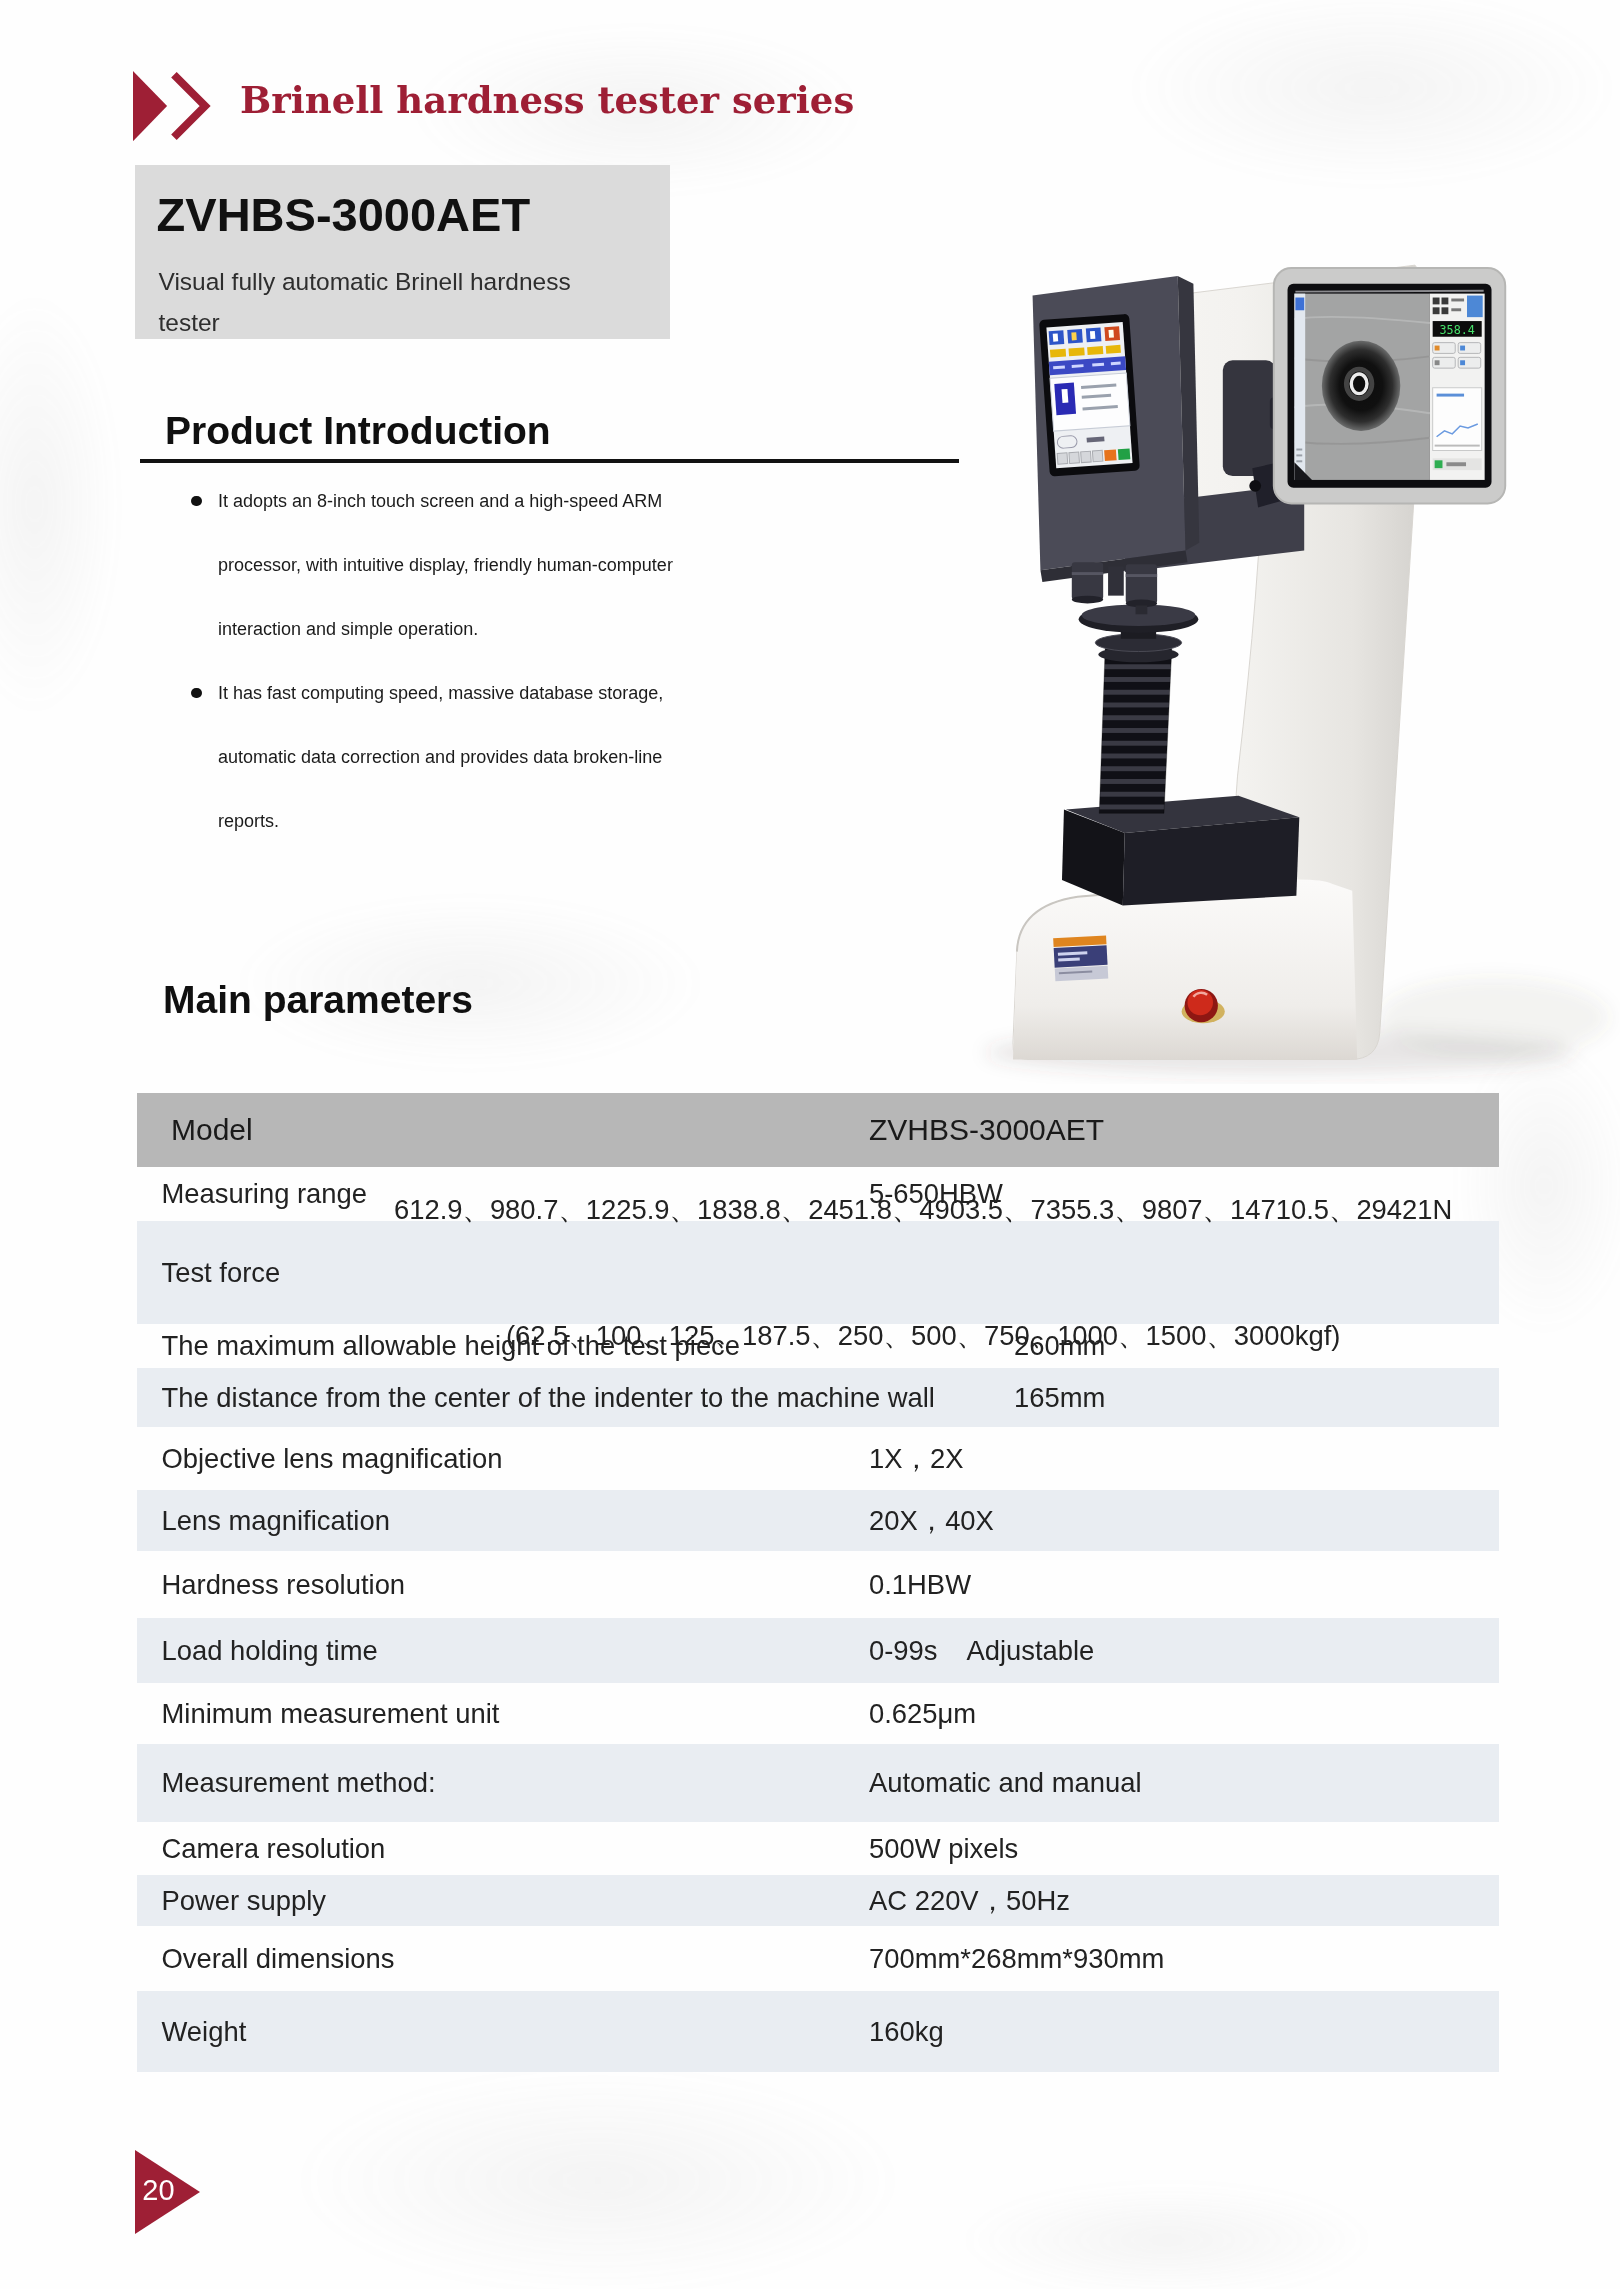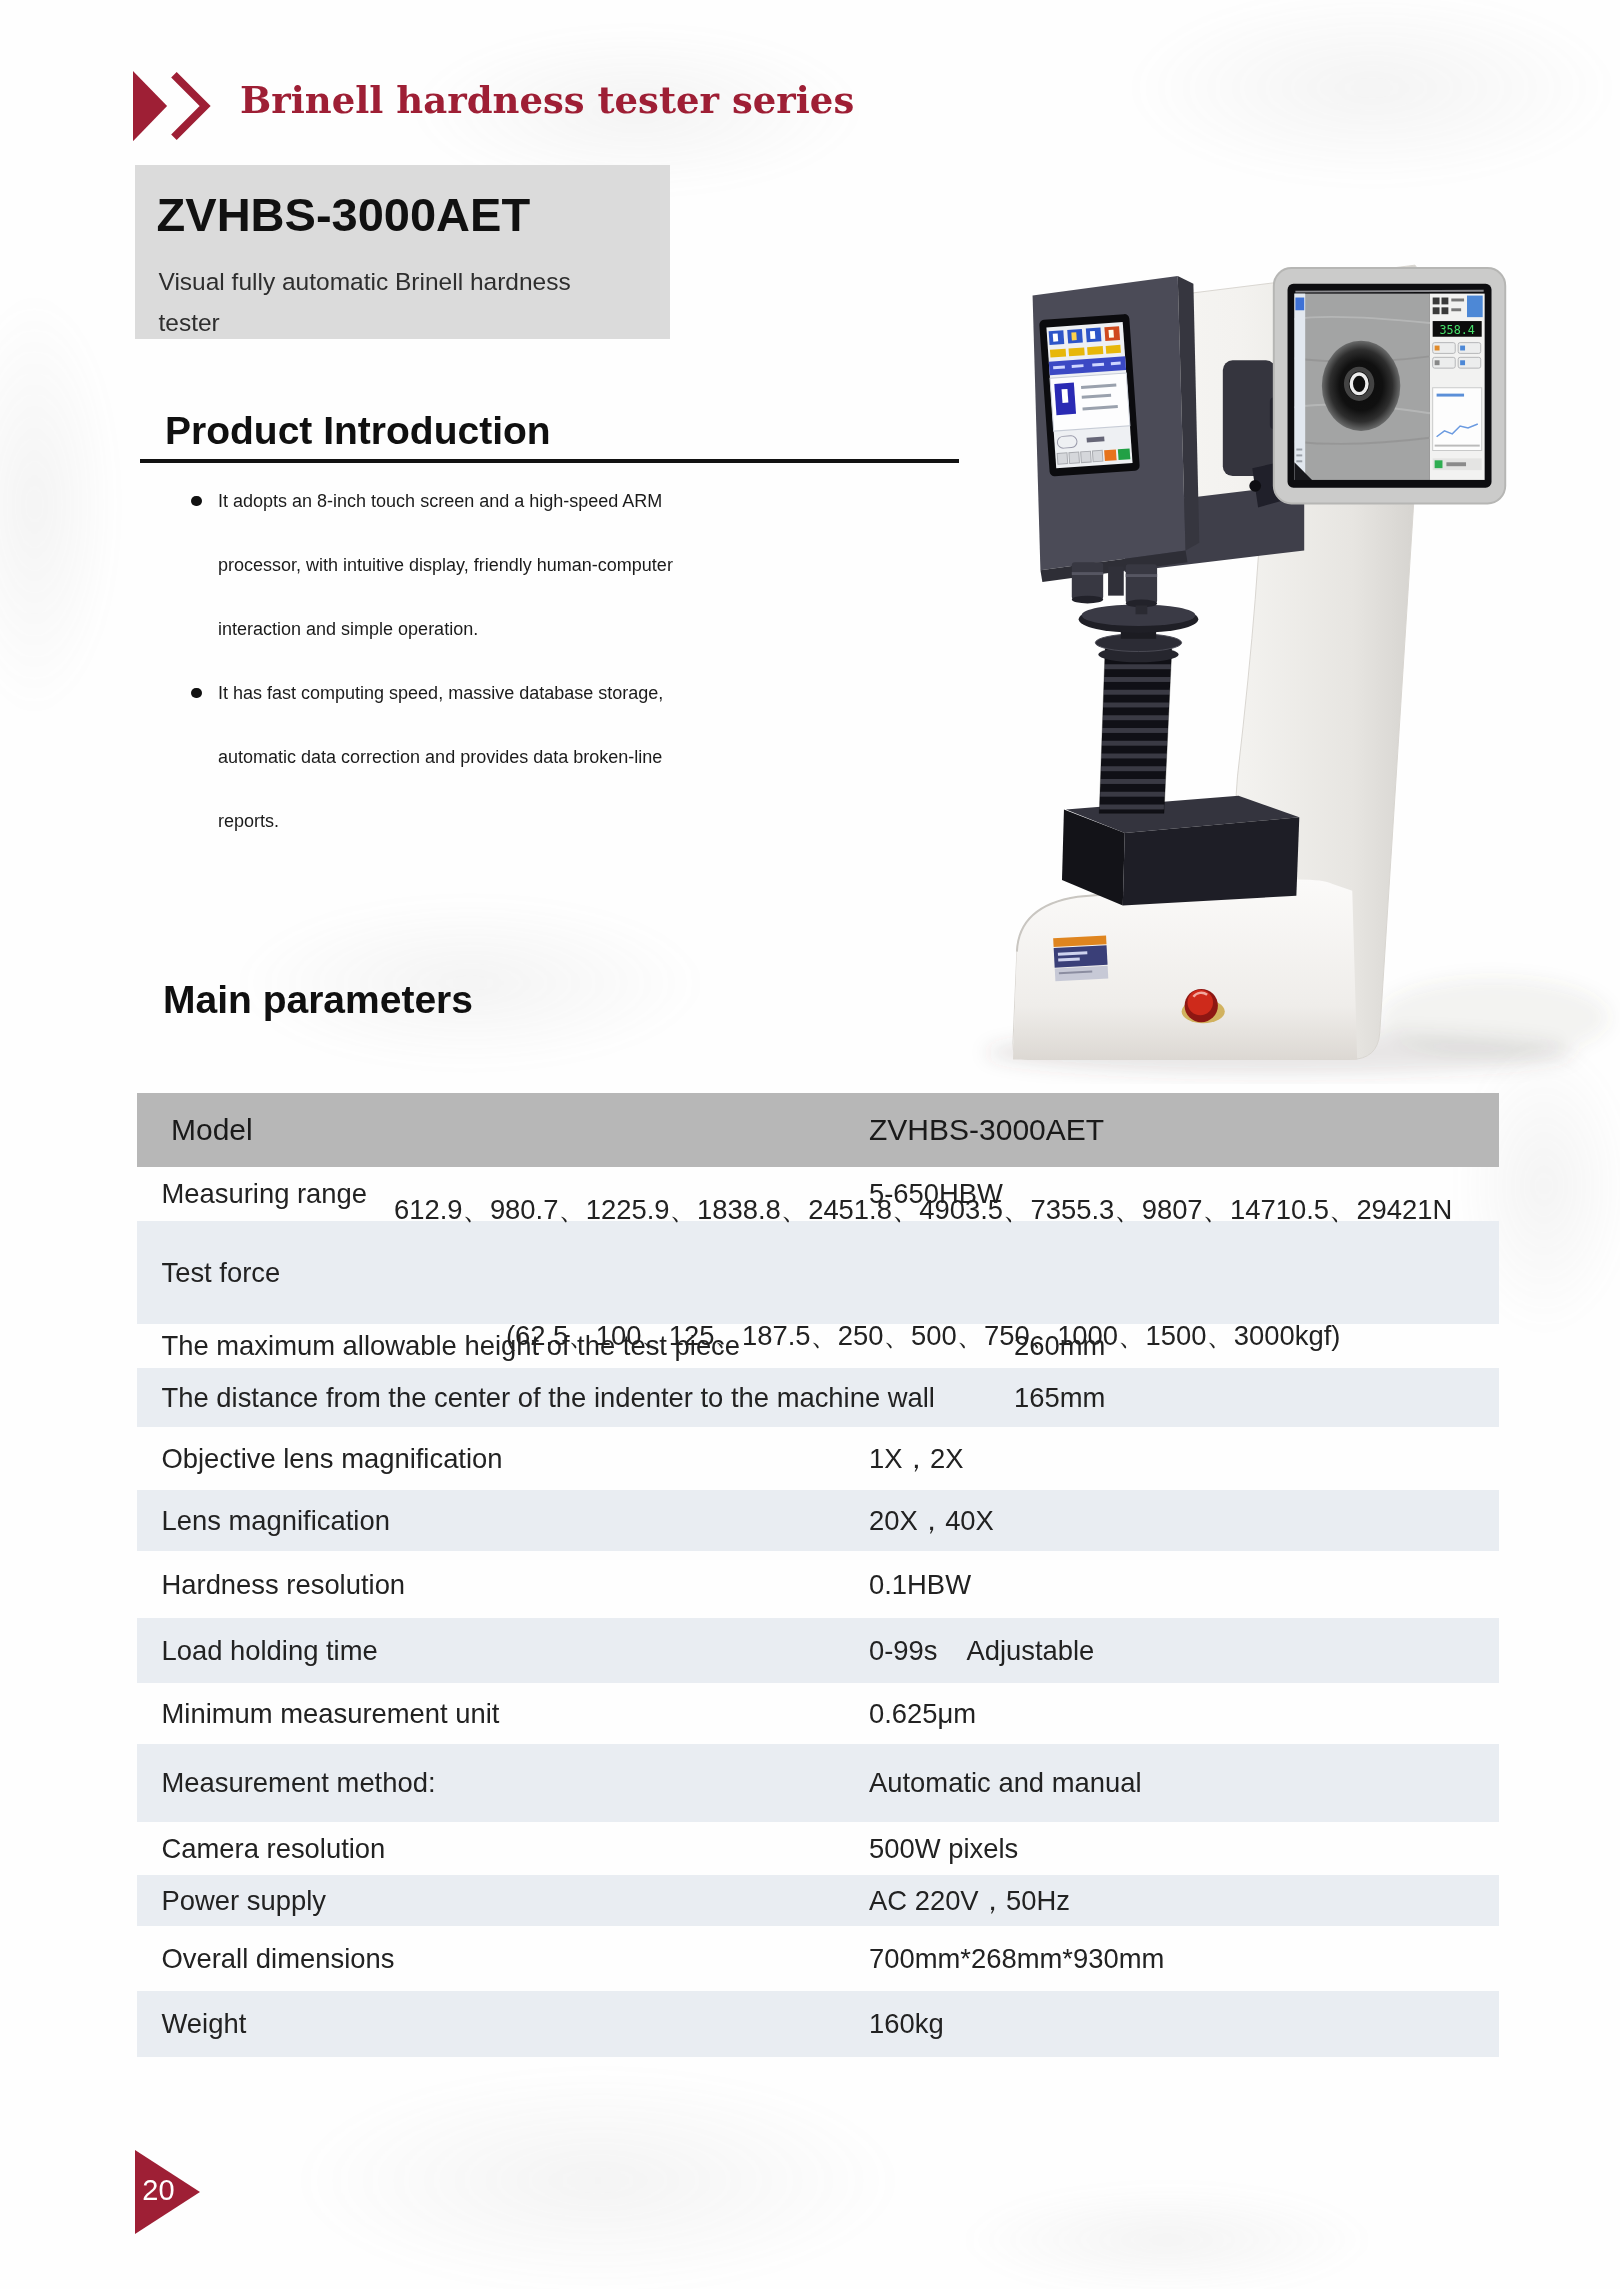--- a/index.html
+++ b/index.html
@@ -321,21 +321,21 @@
       <span class="cell-value">500W pixels</span>
     </div>
     <div class="prow gray" style="height:51px;">
       <span class="cell-label">Power supply</span>
       <span class="cell-value">AC 220V，50Hz</span>
     </div>
     <div class="prow" style="height:65px;">
       <span class="cell-label">Overall dimensions</span>
       <span class="cell-value">700mm*268mm*930mm</span>
     </div>
-    <div class="prow gray" style="height:66px;">
+    <div class="prow gray" style="height:81px;">
       <span class="cell-label">Weight</span>
       <span class="cell-value">160kg</span>
     </div>
   </div>
 
   <div class="page-tri"></div>
   <div class="page-num" style="position:absolute;left:139px;top:2174px;">20</div>
 
 </div>
 

